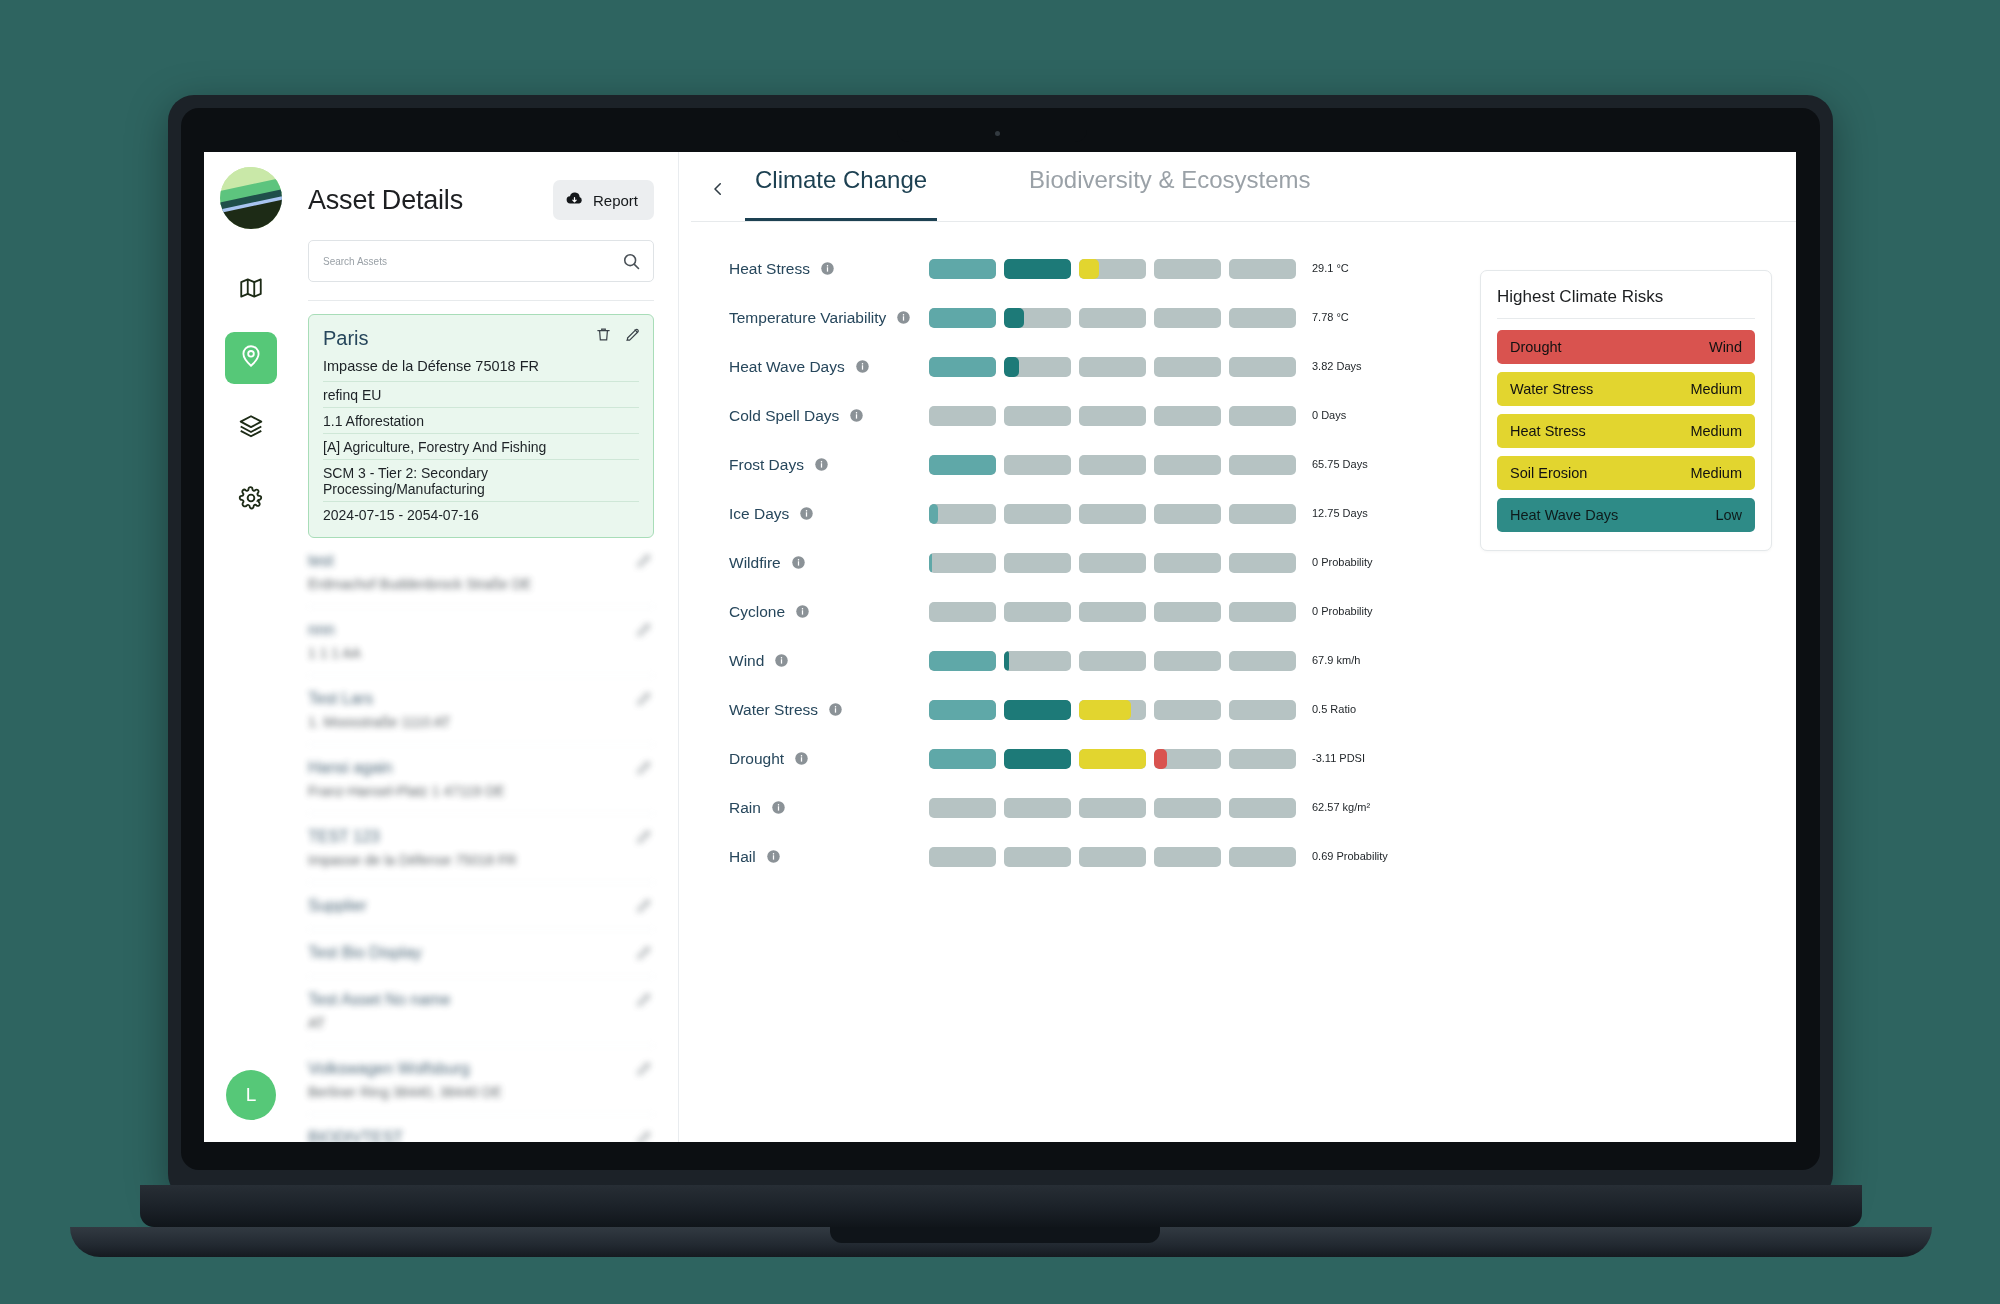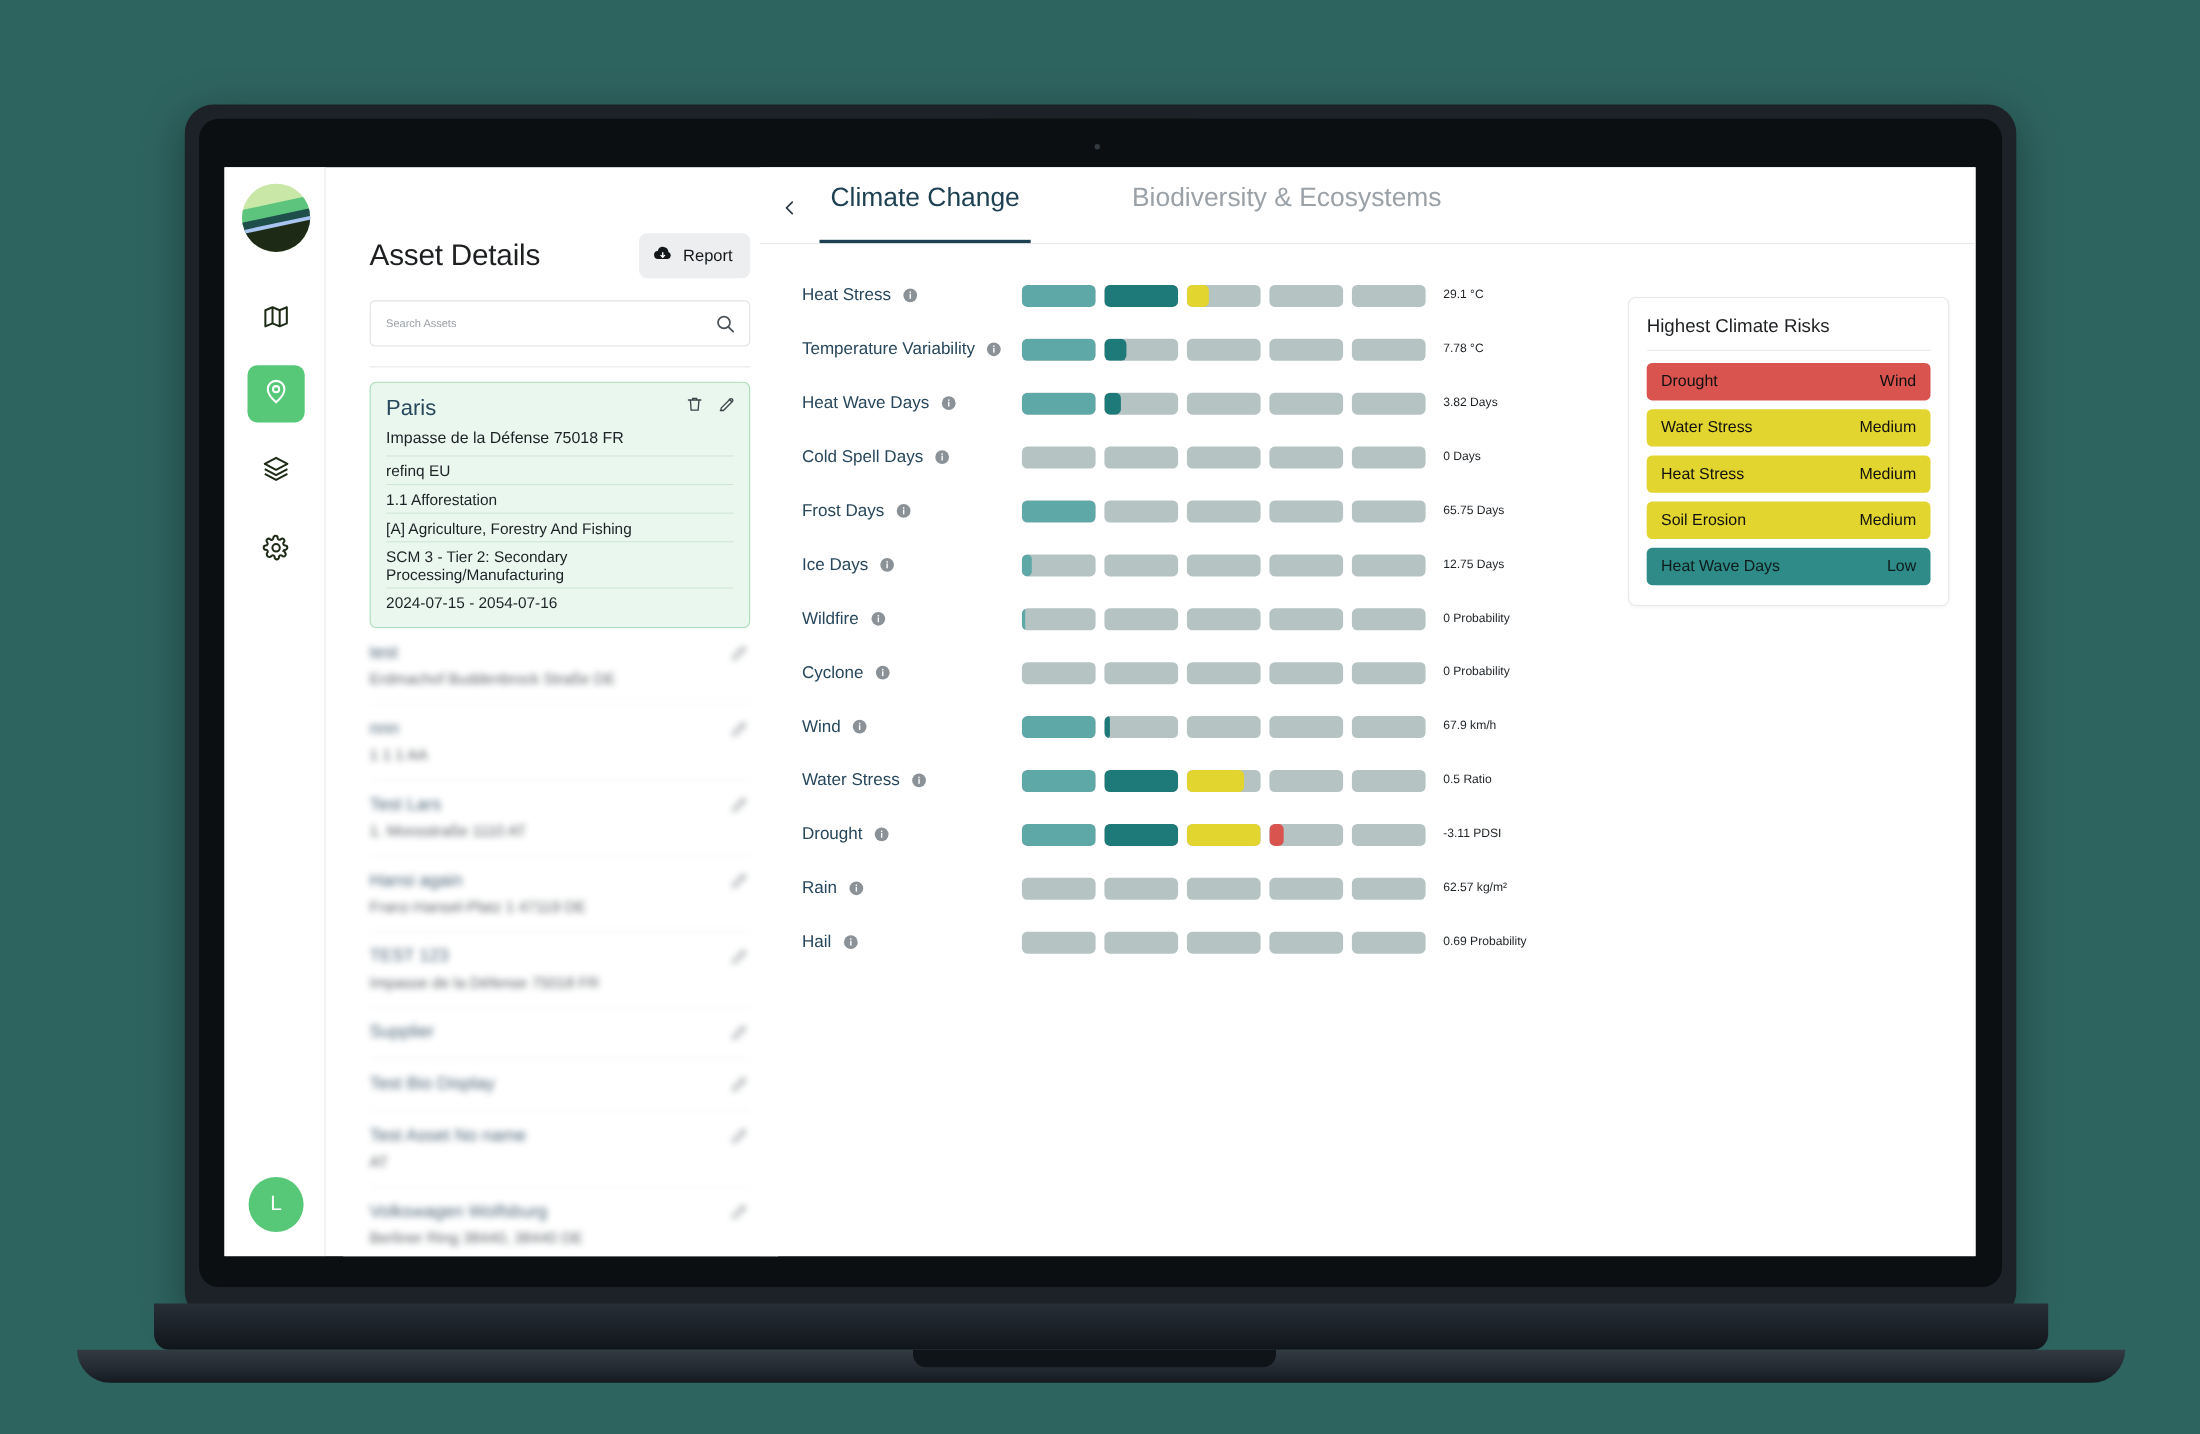--- a/index.html
+++ b/index.html
@@ -96,25 +96,24 @@
   .avatar {
     position: absolute; left: 22px; bottom: 22px;
     width: 50px; height: 50px; border-radius: 50%;
     background: #56c878; color: #fff;
     display: flex; align-items: center; justify-content: center;
     font-size: 19px;
   }
 
   
   .asset-panel {
-    position: absolute; left: 108px; top: 0;
+    position: absolute; left: 80px; top: 0;
     width: 395px; height: 990px;
     background: #fff; border-right: 1px solid #e9ecef;
     overflow: hidden;
-    margin-top: 32px;
   }
   .ap-head {
     display: flex; align-items: center; justify-content: space-between;
     padding: 28px 24px 0 24px;
   }
   .ap-title { font-size: 27px; color: #1d1f21; font-weight: 400; letter-spacing: -.2px; }
   .report-btn {
     display: flex; align-items: center; gap: 9px;
     background: #eceef0; border: none; border-radius: 7px;
     padding: 9px 16px 9px 12px; font-size: 15px; color: #15181b;

